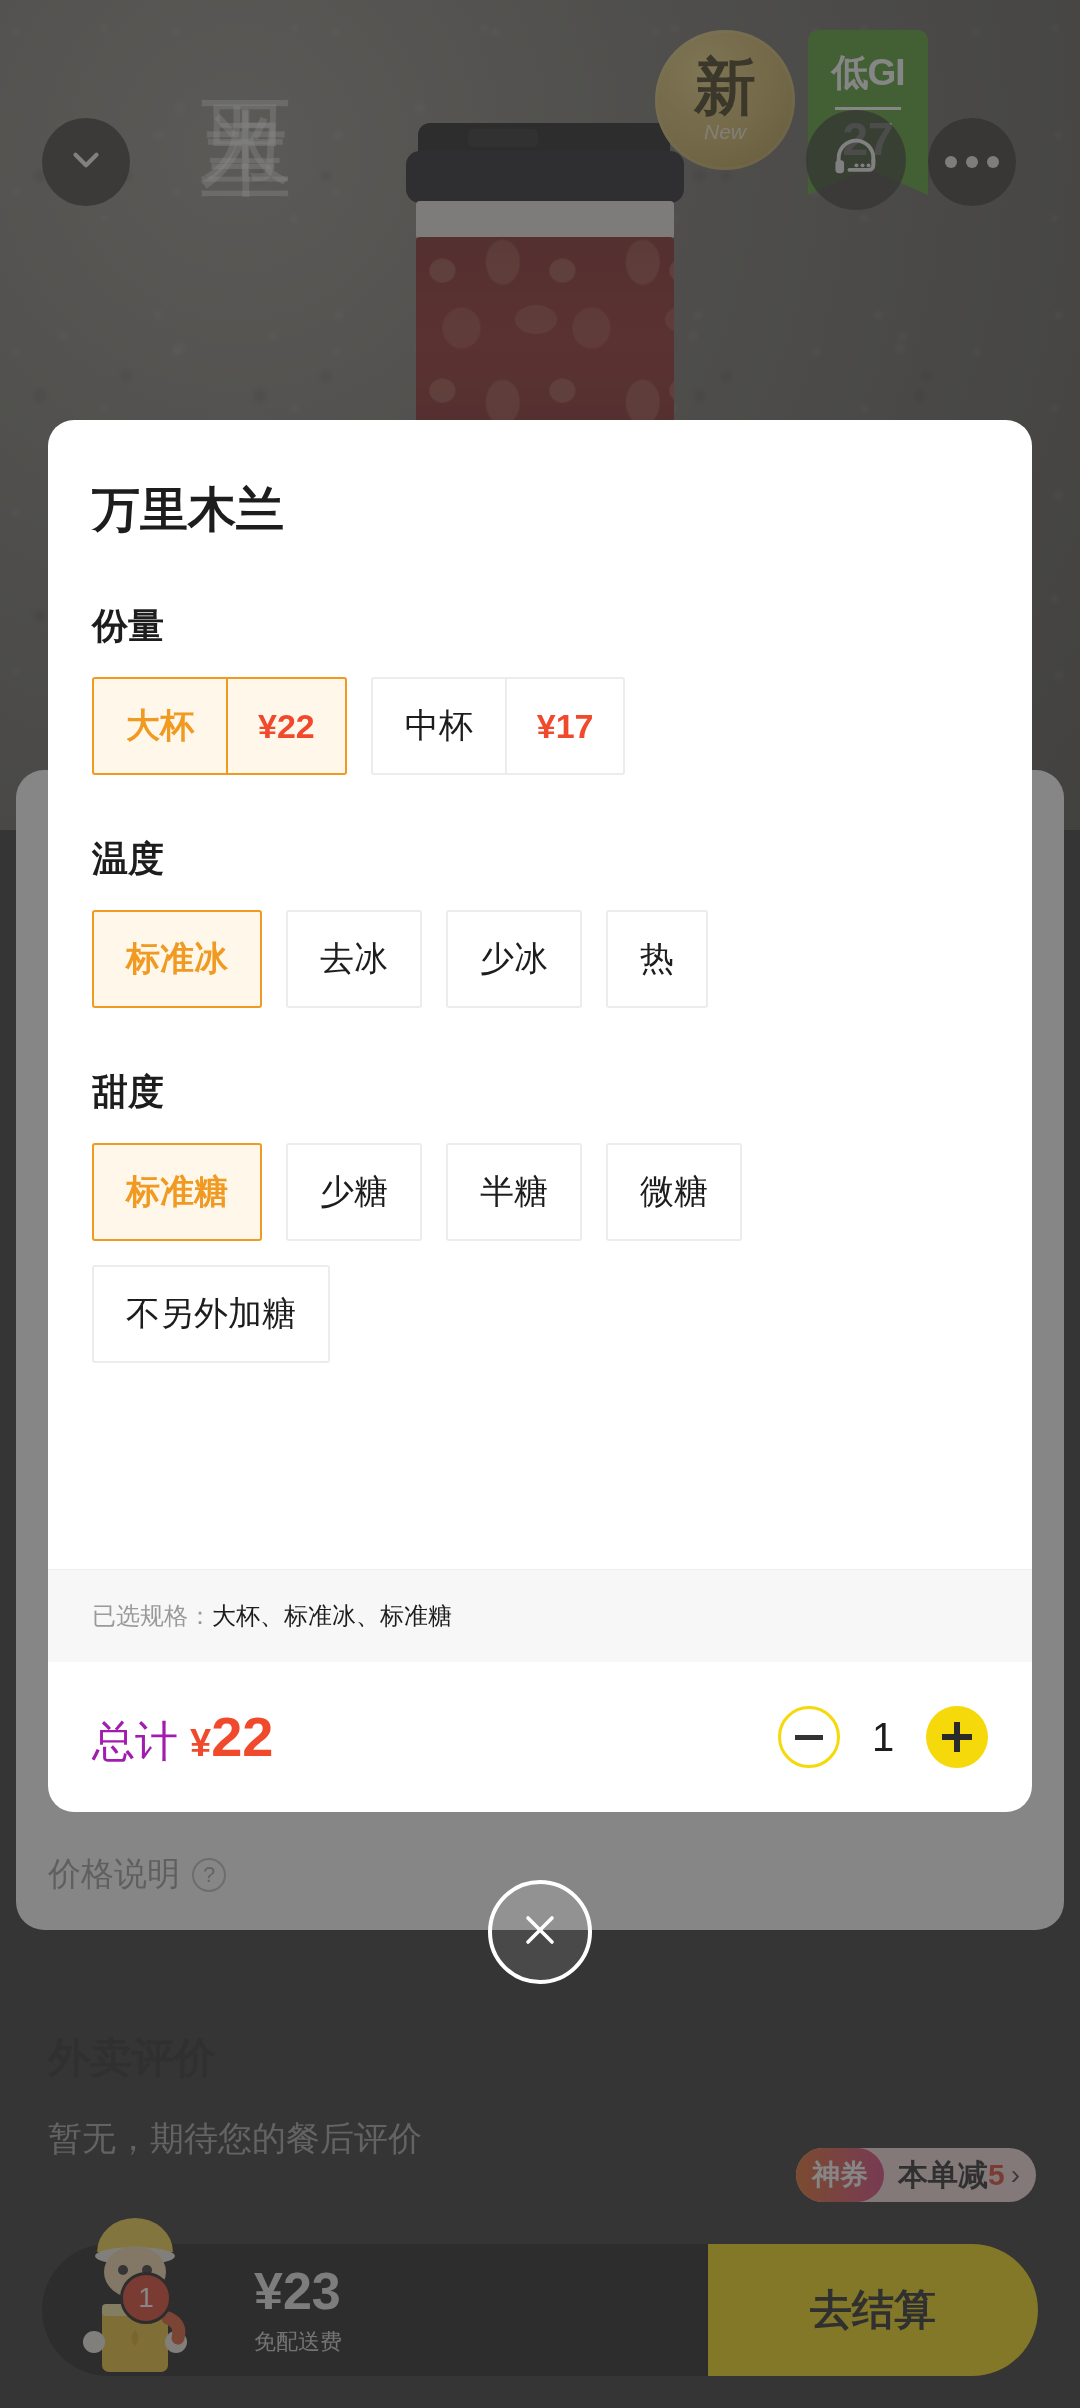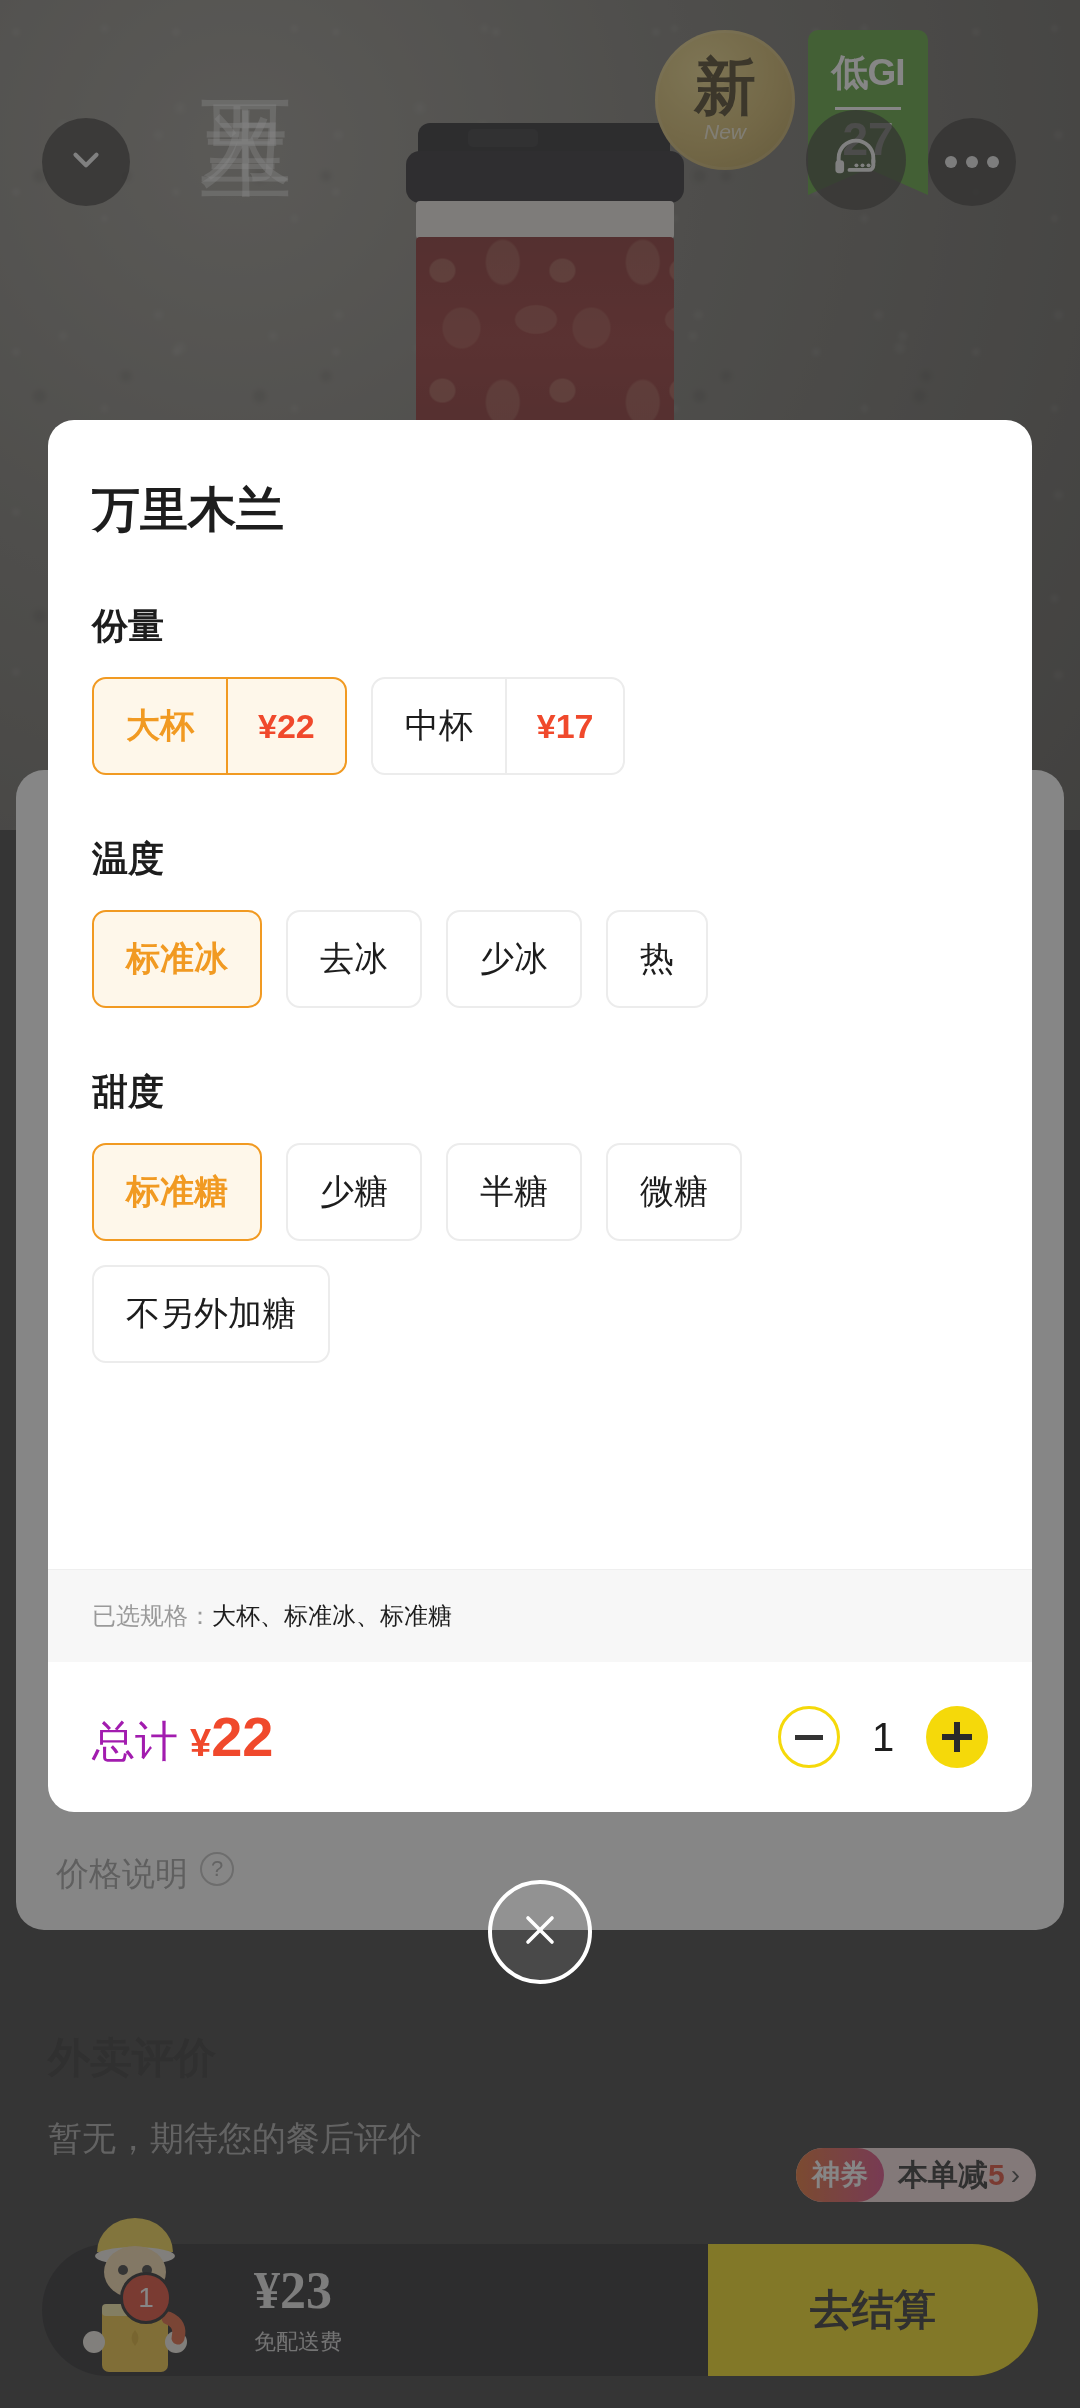--- a/index.html
+++ b/index.html
@@ -117,22 +117,22 @@
     border-radius: 50%; background: rgba(40,38,34,.70);
     display: flex; align-items: center; justify-content: center;
   }
 
   
   #page-sheet {
     position: absolute; left: 16px; top: 770px; width: 1048px; height: 1160px;
     background: #fff; border-radius: 28px;
   }
   #price-note {
-    position: absolute; left: 56px; top: 1852px;
-    display: flex; align-items: flex-start; gap: 12px;
+    position: absolute; left: 48px; top: 1852px;
+    display: flex; align-items: center; gap: 12px;
     font-size: 33px; color: #9a9a9a;
   }
   .qmark {
     width: 34px; height: 34px; border-radius: 50%;
     border: 2px solid #bdbdbd; color: #a5a5a5;
     font-size: 22px; display: flex; align-items: center; justify-content: center;
   }
   #review-sec { position: absolute; left: 48px; top: 2030px; }
   #review-title { font-size: 42px; font-weight: 700; color: #1d1d1d; }
   #review-empty { font-size: 34px; color: #a2a2a2; margin-top: 30px; }
@@ -150,21 +150,20 @@
   }
   #coupon-text { font-size: 30px; font-weight: 700; color: #1d1d1d; margin-left: 14px; }
   #coupon-text b { color: #e03a24; }
   #coupon-arrow { font-size: 28px; color: #3a3a3a; margin-left: 6px; }
 
   
   #cart-bar {
     position: absolute; left: 42px; top: 2244px; width: 996px; height: 132px;
     border-radius: 66px; background: #17161a; display: flex; align-items: center;
     overflow: hidden;
-    font-family: Liberation Serif, serif;
   }
   #cart-left { flex: 1; display: flex; align-items: center; padding-left: 212px; }
   #cart-price { font-size: 52px; font-weight: 700; color: #e8e8e8; line-height: 56px; }
   #cart-free { font-size: 22px; color: #cfcfcf; margin-top: 8px; }
   #checkout-btn {
     width: 330px; height: 132px; background: #f5d90a; color: #1d1d1d;
     font-size: 42px; font-weight: 700;
     display: flex; align-items: center; justify-content: center;
   }
   #rider {
@@ -190,21 +189,21 @@
   #modal-title {
     font-size: 48px; font-weight: 700; color: #1d1d1d;
     padding: 58px 44px 0 44px;
   }
   #modal-body { padding: 0 44px; flex: 1; }
   .group { margin-top: 60px; }
   .group-title { font-size: 36px; font-weight: 700; color: #1d1d1d; }
   .opts { display: flex; flex-wrap: wrap; gap: 24px; margin-top: 26px; }
 
   .opt {
-    border: 2px solid #ececec; border-radius: 14px;
+    border: 2px solid #ececec; border-radius: 3px;
     background: #fff; display: flex; align-items: stretch; overflow: hidden;
   }
   .opt .name {
     font-size: 34px; color: #1d1d1d; padding: 24px 32px;
     display: flex; align-items: center; justify-content: center;
   }
   .opt .price {
     font-size: 34px; color: #f0492c; font-weight: 700;
     padding: 24px 30px; border-left: 2px solid #ececec;
     display: flex; align-items: center; justify-content: center;

